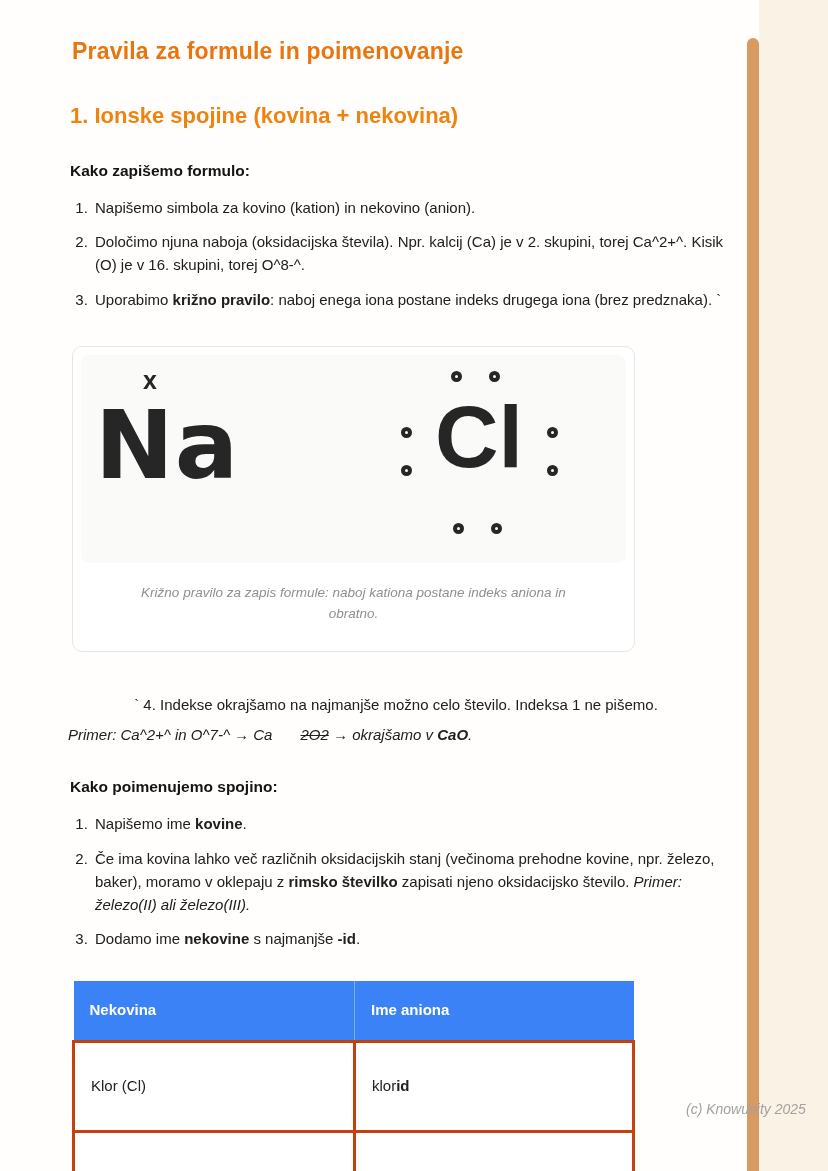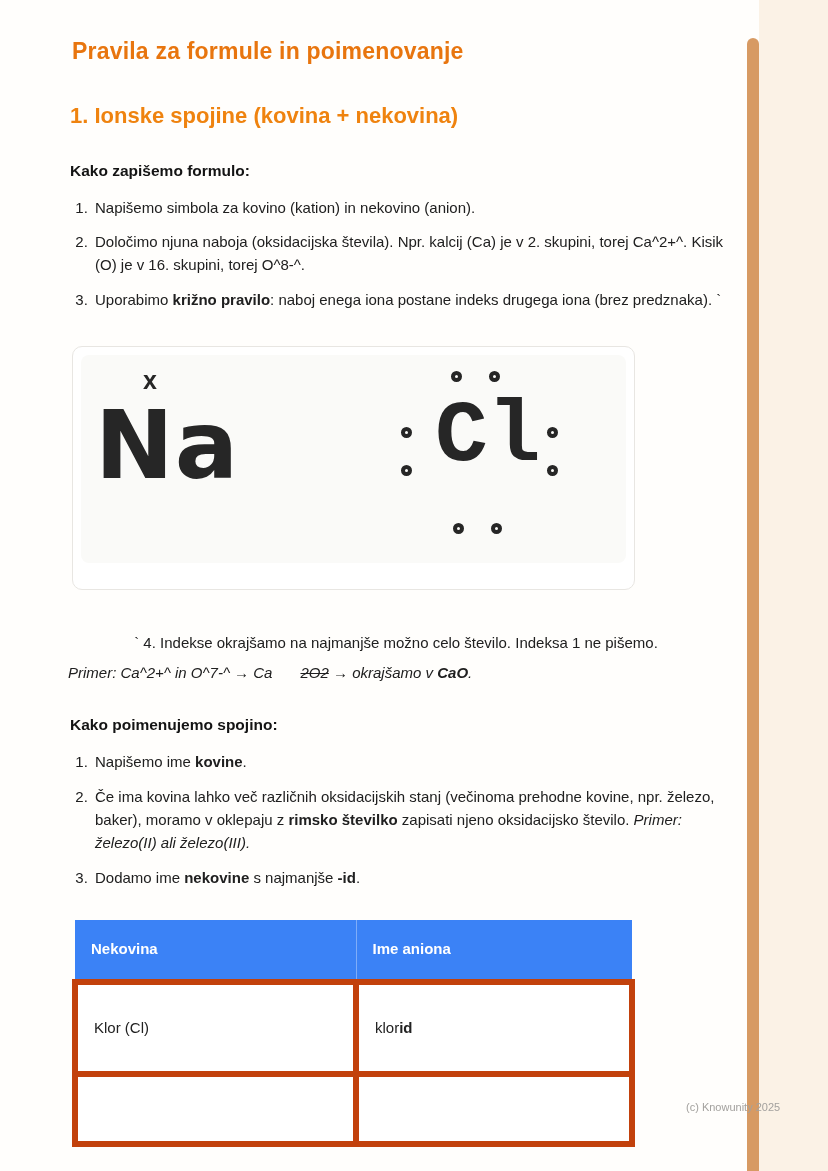--- a/index.html
+++ b/index.html
@@ -30,45 +30,45 @@
 
   .fig-card { margin:34px 0 42px; width:563px; background:#ffffff;
     border:1px solid #e8e6e2; border-radius:10px; padding:8px 8px 26px; }
   .fig-image { position:relative; height:208px; background:#fafaf8; border-radius:8px; overflow:hidden; }
 
   .na-wrap { position:absolute; left:14px; top:12px; color:#262626; }
   .na-x { display:block; margin-left:48px; height:34px; font-size:25px; font-weight:700; line-height:1.1; }
   .na { font-family:"DejaVu Sans",sans-serif; font-size:94px; font-weight:700; line-height:0.95; letter-spacing:1px; }
 
   .cl-wrap { position:absolute; left:318px; top:16px; width:180px; height:176px; }
-  .cl { position:absolute; left:36px; top:22px; font-family:Liberation Mono, monospace;
+  .cl { position:absolute; left:36px; top:22px; font-family:Liberation Sans, sans-serif;
     font-size:88px; font-weight:700; color:#262626; line-height:1; }
   .dot { position:absolute; width:11px; height:11px; border:4px solid #262626; border-radius:50%; }
   .d-t1 { left:52px;  top:0; }    .d-t2 { left:90px;  top:0; }
   .d-l1 { left:2px;   top:56px; } .d-l2 { left:2px;   top:94px; }
   .d-r1 { left:148px; top:56px; } .d-r2 { left:148px; top:94px; }
   .d-b1 { left:54px;  top:152px; }.d-b2 { left:92px;  top:152px; }
 
   .fig-caption { margin:20px auto 0; width:472px; text-align:center; font-style:italic;
     color:#8f8f8f; font-size:13.5px; line-height:1.55; }
 
   .para { margin:16px 0 7px;text-align:center; }
   .example { margin:0; font-style:italic; }
   .naming-heading { margin-top:28px; }
 
   table { border-collapse:collapse; width:563px; margin-top:30px; }
   th { background:#3b82f6; color:#ffffff; text-align:left; font-size:15px; font-weight:700;
     padding:18px 16px; border:none; }
   th:first-child { border-right:1px solid rgba(255,255,255,0.35); }
-  td { border:6px solid #c2410c; background:#ffffff; color:#222222; font-size:15px;
+  td { border:3px solid #c2410c; background:#ffffff; color:#222222; font-size:15px;
     padding:32px 16px; vertical-align:top; }
   th:first-child, td:first-child { width:281px; }
   tr.partial td { padding:32px 16px; }
 
-  .watermark { position:absolute; left:686px; top:1101px; font-size:11px; color:#a3a19e; z-index:5; }
+  .watermark { position:absolute; left:686px; top:1101px; font-size:14px; color:#a3a19e; z-index:5;font-style:italic; }
 </style>
 </head>
 <body>
 
 <div class="canvas">
 
   <div class="right-panel"></div>
   <div class="scroll-stripe"></div>
   <div class="watermark">(c) Knowunity 2025</div>
 
@@ -102,20 +102,21 @@
           <span class="dot d-t2"></span>
           <span class="dot d-l1"></span>
           <span class="dot d-l2"></span>
           <span class="dot d-r1"></span>
           <span class="dot d-r2"></span>
           <span class="dot d-b1"></span>
           <span class="dot d-b2"></span>
           <span class="cl">Cl</span>
         </div>
       </div>
+      <figcaption class="fig-caption">Križno pravilo za zapis formule: naboj kationa postane indeks aniona in obratno.</figcaption>
     </figure>
 
     <p class="para">` 4. Indekse okrajšamo na najmanjše možno celo število. Indeksa 1 ne pišemo.</p>
 
     <p class="example">
       <span>Primer: Ca^2+^ in O^7-^ → Ca</span><span class="strike">2O2</span><span> → okrajšamo v </span><span class="b">CaO</span><span>.</span>
     </p>
 
     <p class="bold-label naming-heading">Kako poimenujemo spojino:</p>
 

